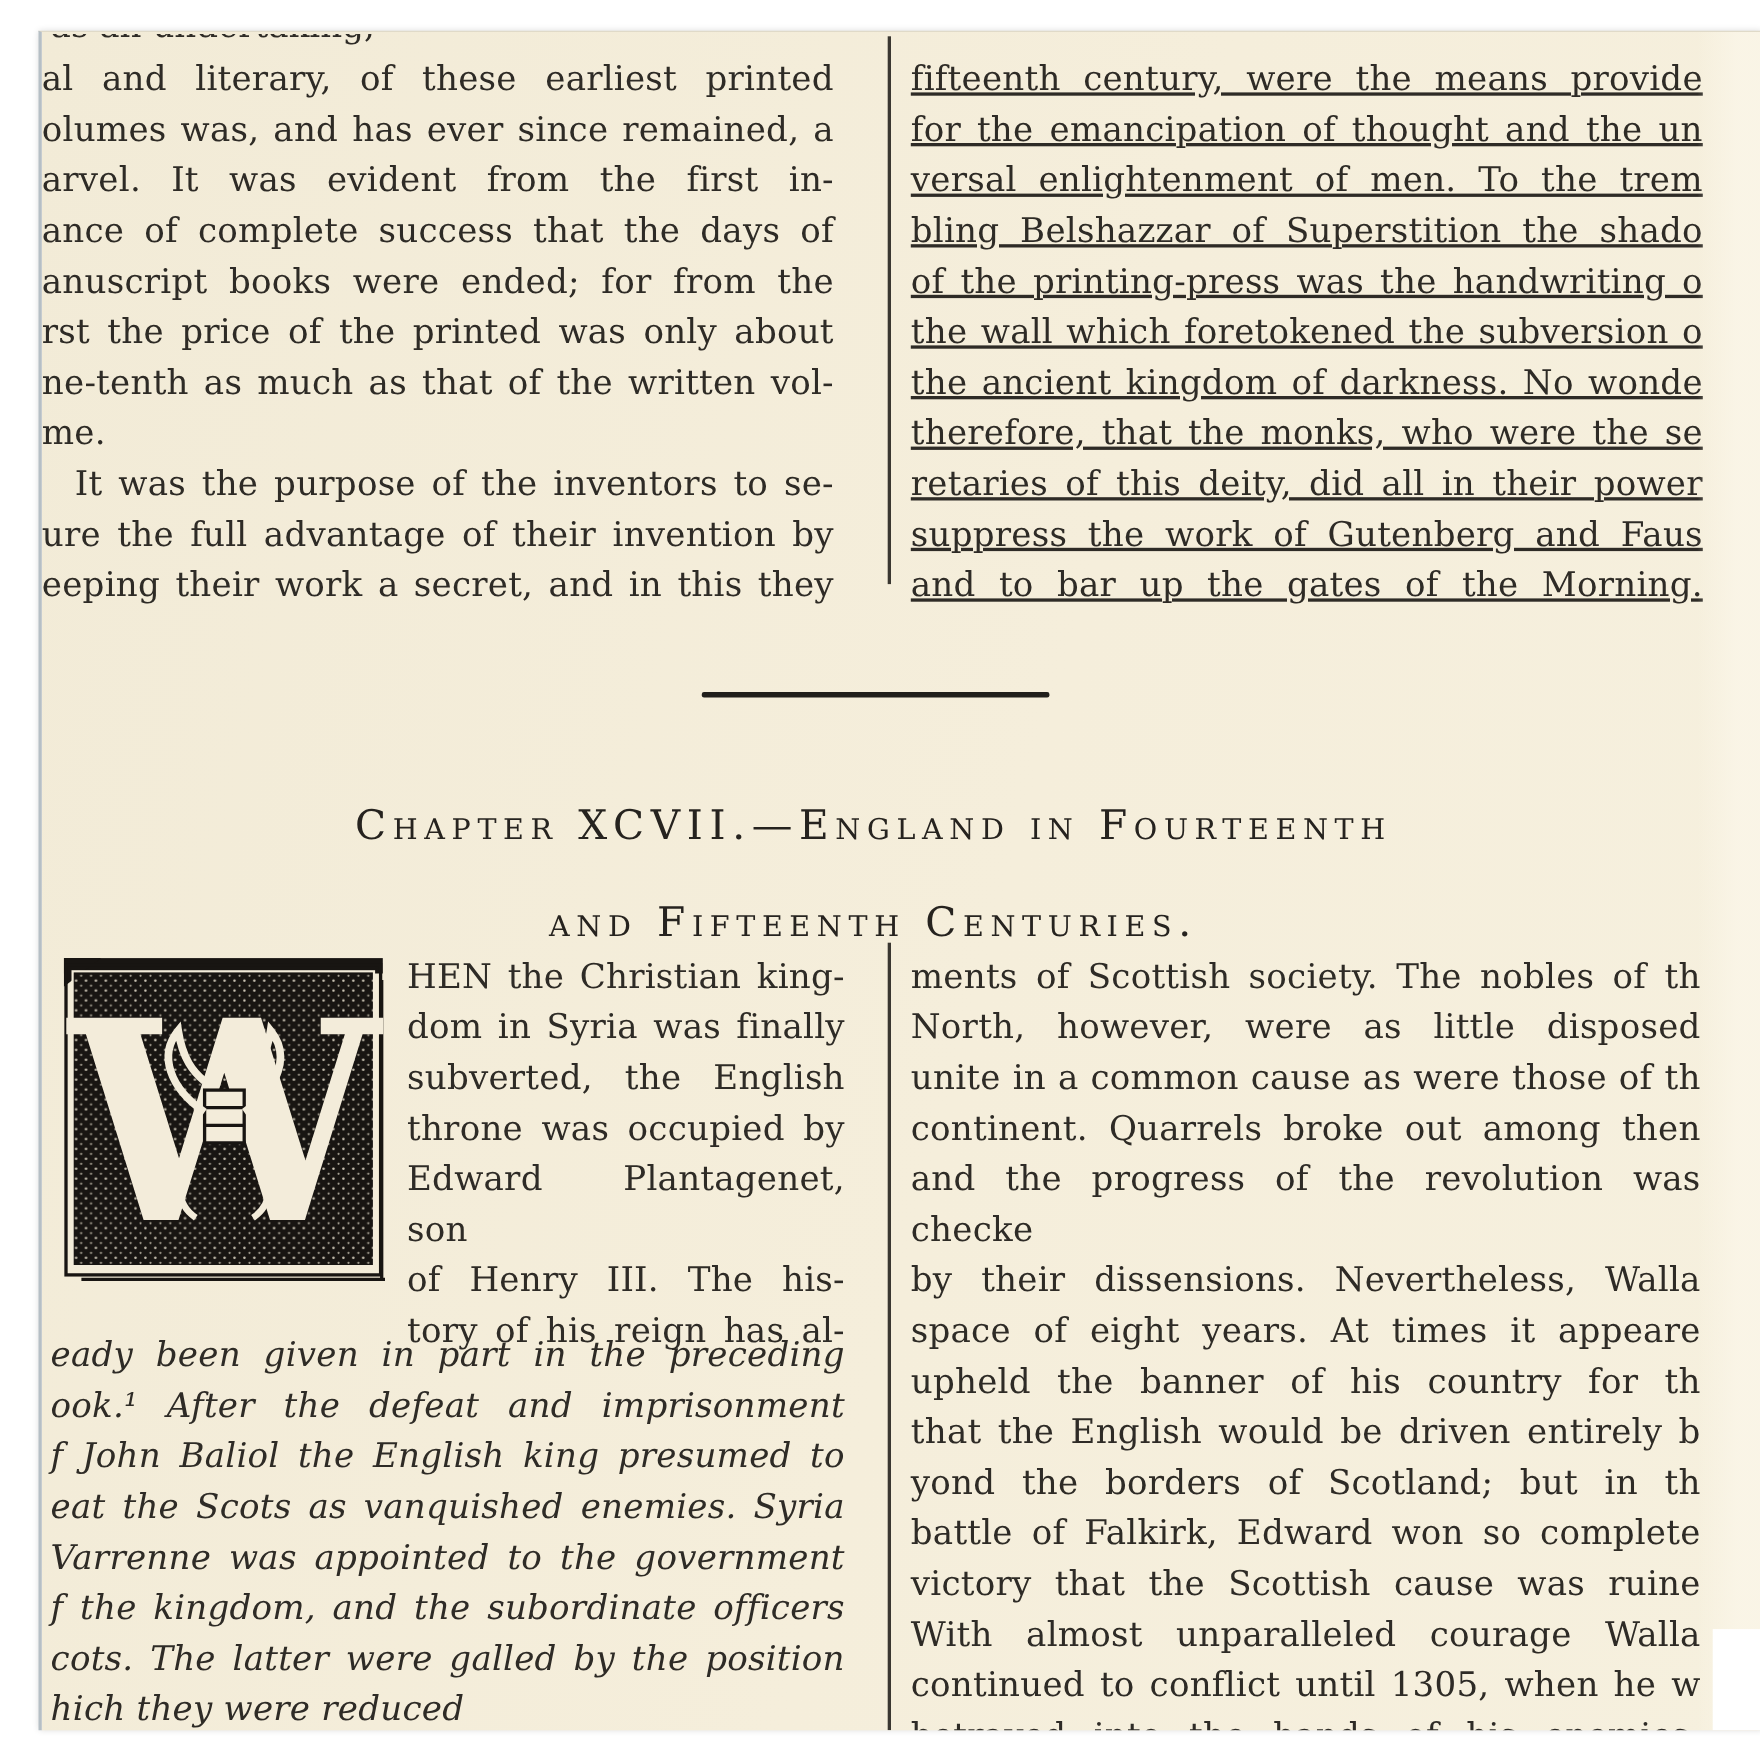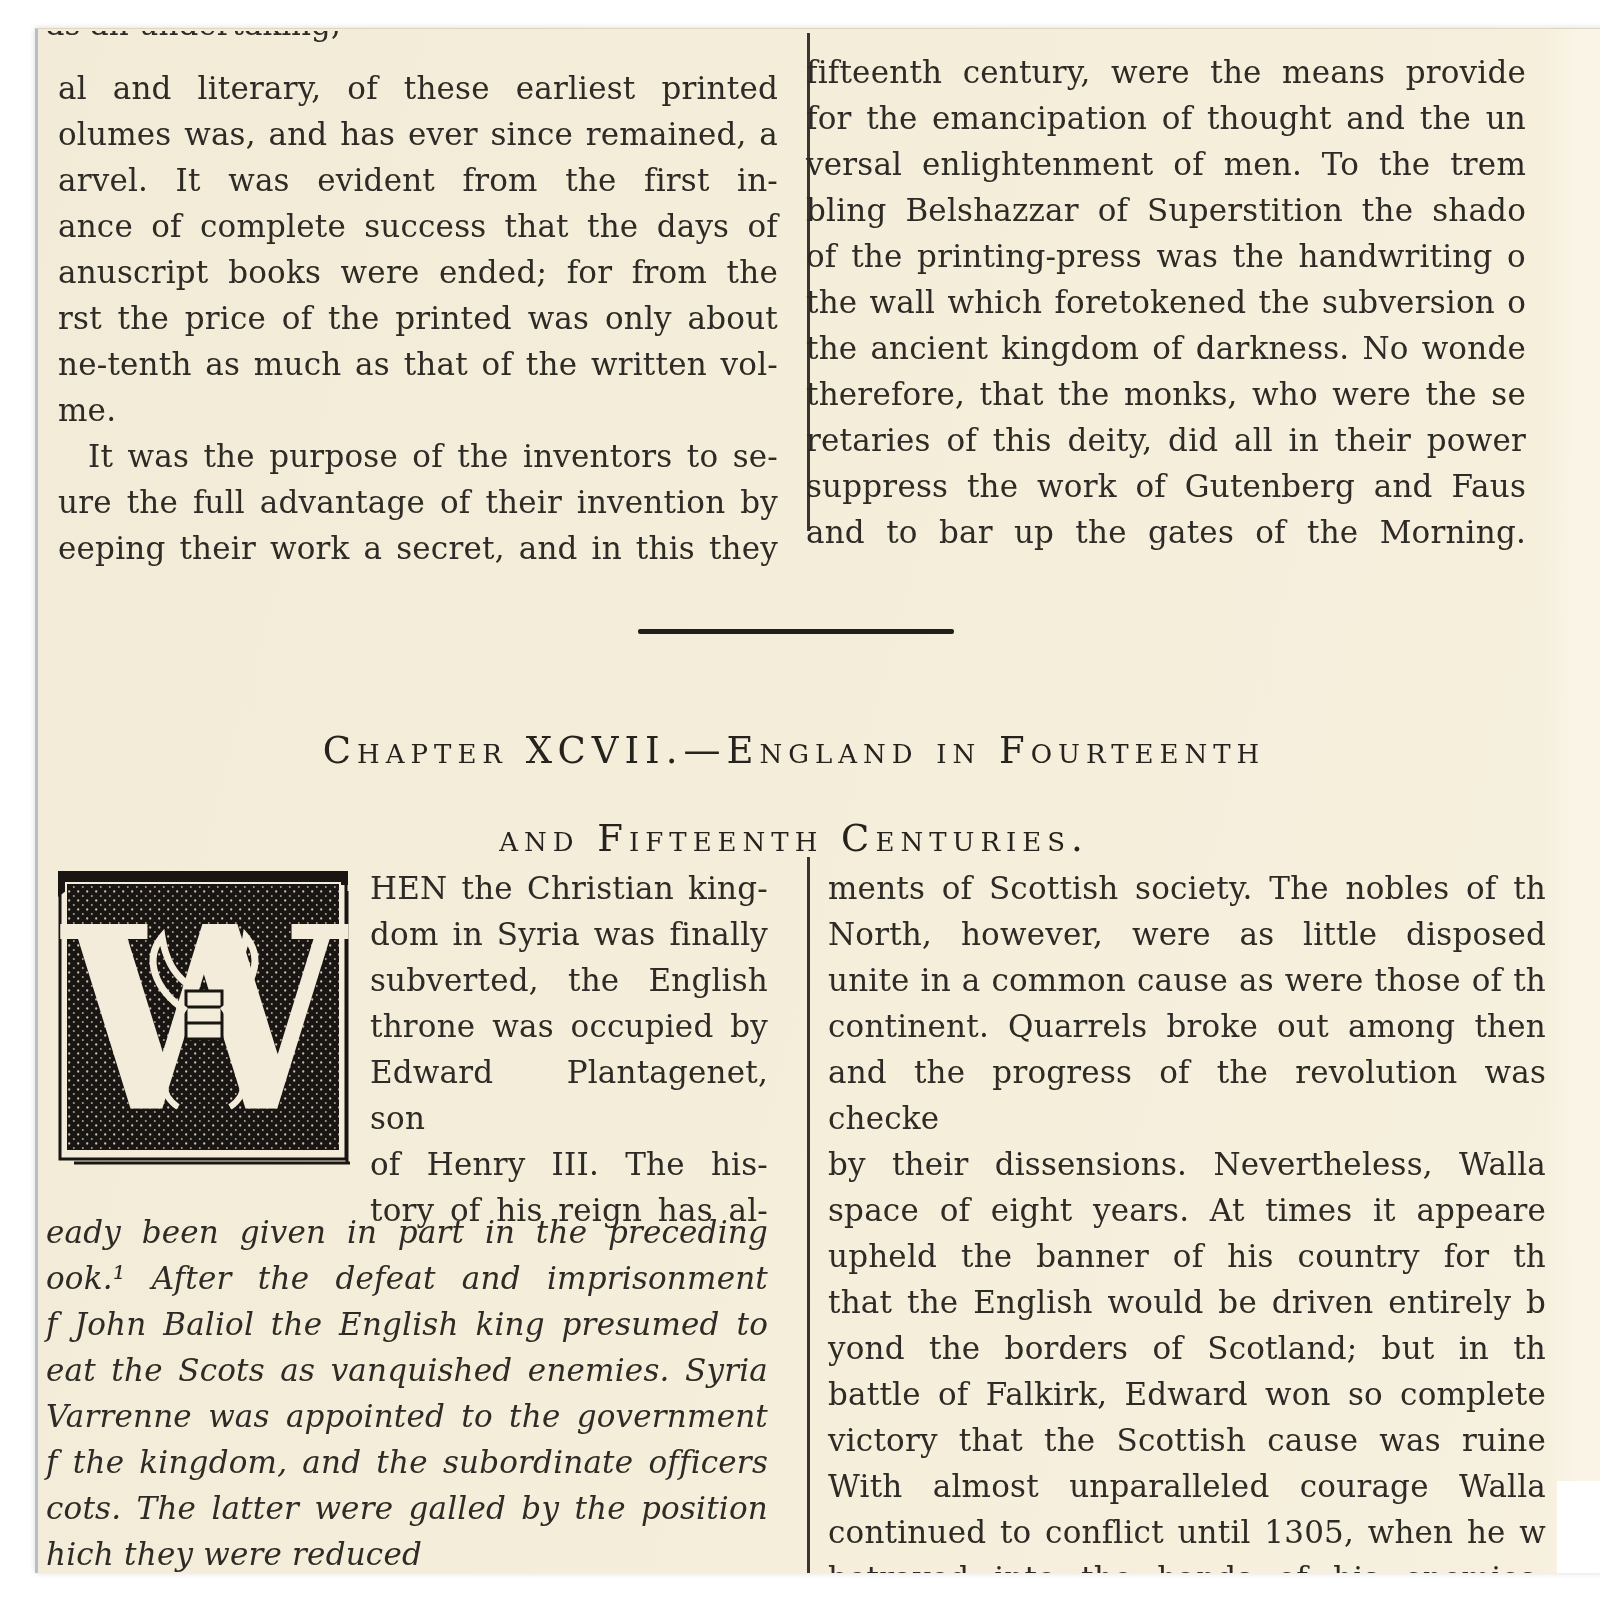--- a/index.html
+++ b/index.html
@@ -43,37 +43,37 @@
   .bl-full{}
 </style>
 </head>
 <body>
 
 <div class="paper">
 
   <div class="partial-top" style="left:8px;top:2px;width:600px;">
     <div class="line nj">as an undertaking,</div>
   </div>
-  <div class="col" style="left:20px;top:20px;width:720px;margin-top:16px;">
+  <div class="col" style="left:0;top:20px;width:720px;">
       <div class="line">al and literary, of these earliest printed</div>
       <div class="line">olumes was, and has ever since remained, a</div>
       <div class="line">arvel. It was evident from the first in-</div>
       <div class="line">ance of complete success that the days of</div>
       <div class="line">anuscript books were ended; for from the</div>
       <div class="line">rst the price of the printed was only about</div>
       <div class="line">ne-tenth as much as that of the written vol-</div>
       <div class="line nj">me.</div>
       <div class="line ind">It was the purpose of the inventors to se-</div>
       <div class="line">ure the full advantage of their invention by</div>
       <div class="line">eeping their work a secret, and in this they</div>
     </div>
 
   <div class="vrule" style="left:769px;top:4px;height:498px;"></div>
 
-  <div class="col" style="left:768px;top:20px;width:720px;">
+  <div class="col" style="left:790px;top:20px;width:720px;text-decoration:underline;">
       <div class="line">fifteenth century, were the means provide</div>
       <div class="line">for the emancipation of thought and the un</div>
       <div class="line">versal enlightenment of men. To the trem</div>
       <div class="line">bling Belshazzar of Superstition the shado</div>
       <div class="line">of the printing-press was the handwriting o</div>
       <div class="line">the wall which foretokened the subversion o</div>
       <div class="line">the ancient kingdom of darkness. No wonde</div>
       <div class="line">therefore, that the monks, who were the se</div>
       <div class="line">retaries of this deity, did all in their power</div>
       <div class="line">suppress the work of Gutenberg and Faus</div>

